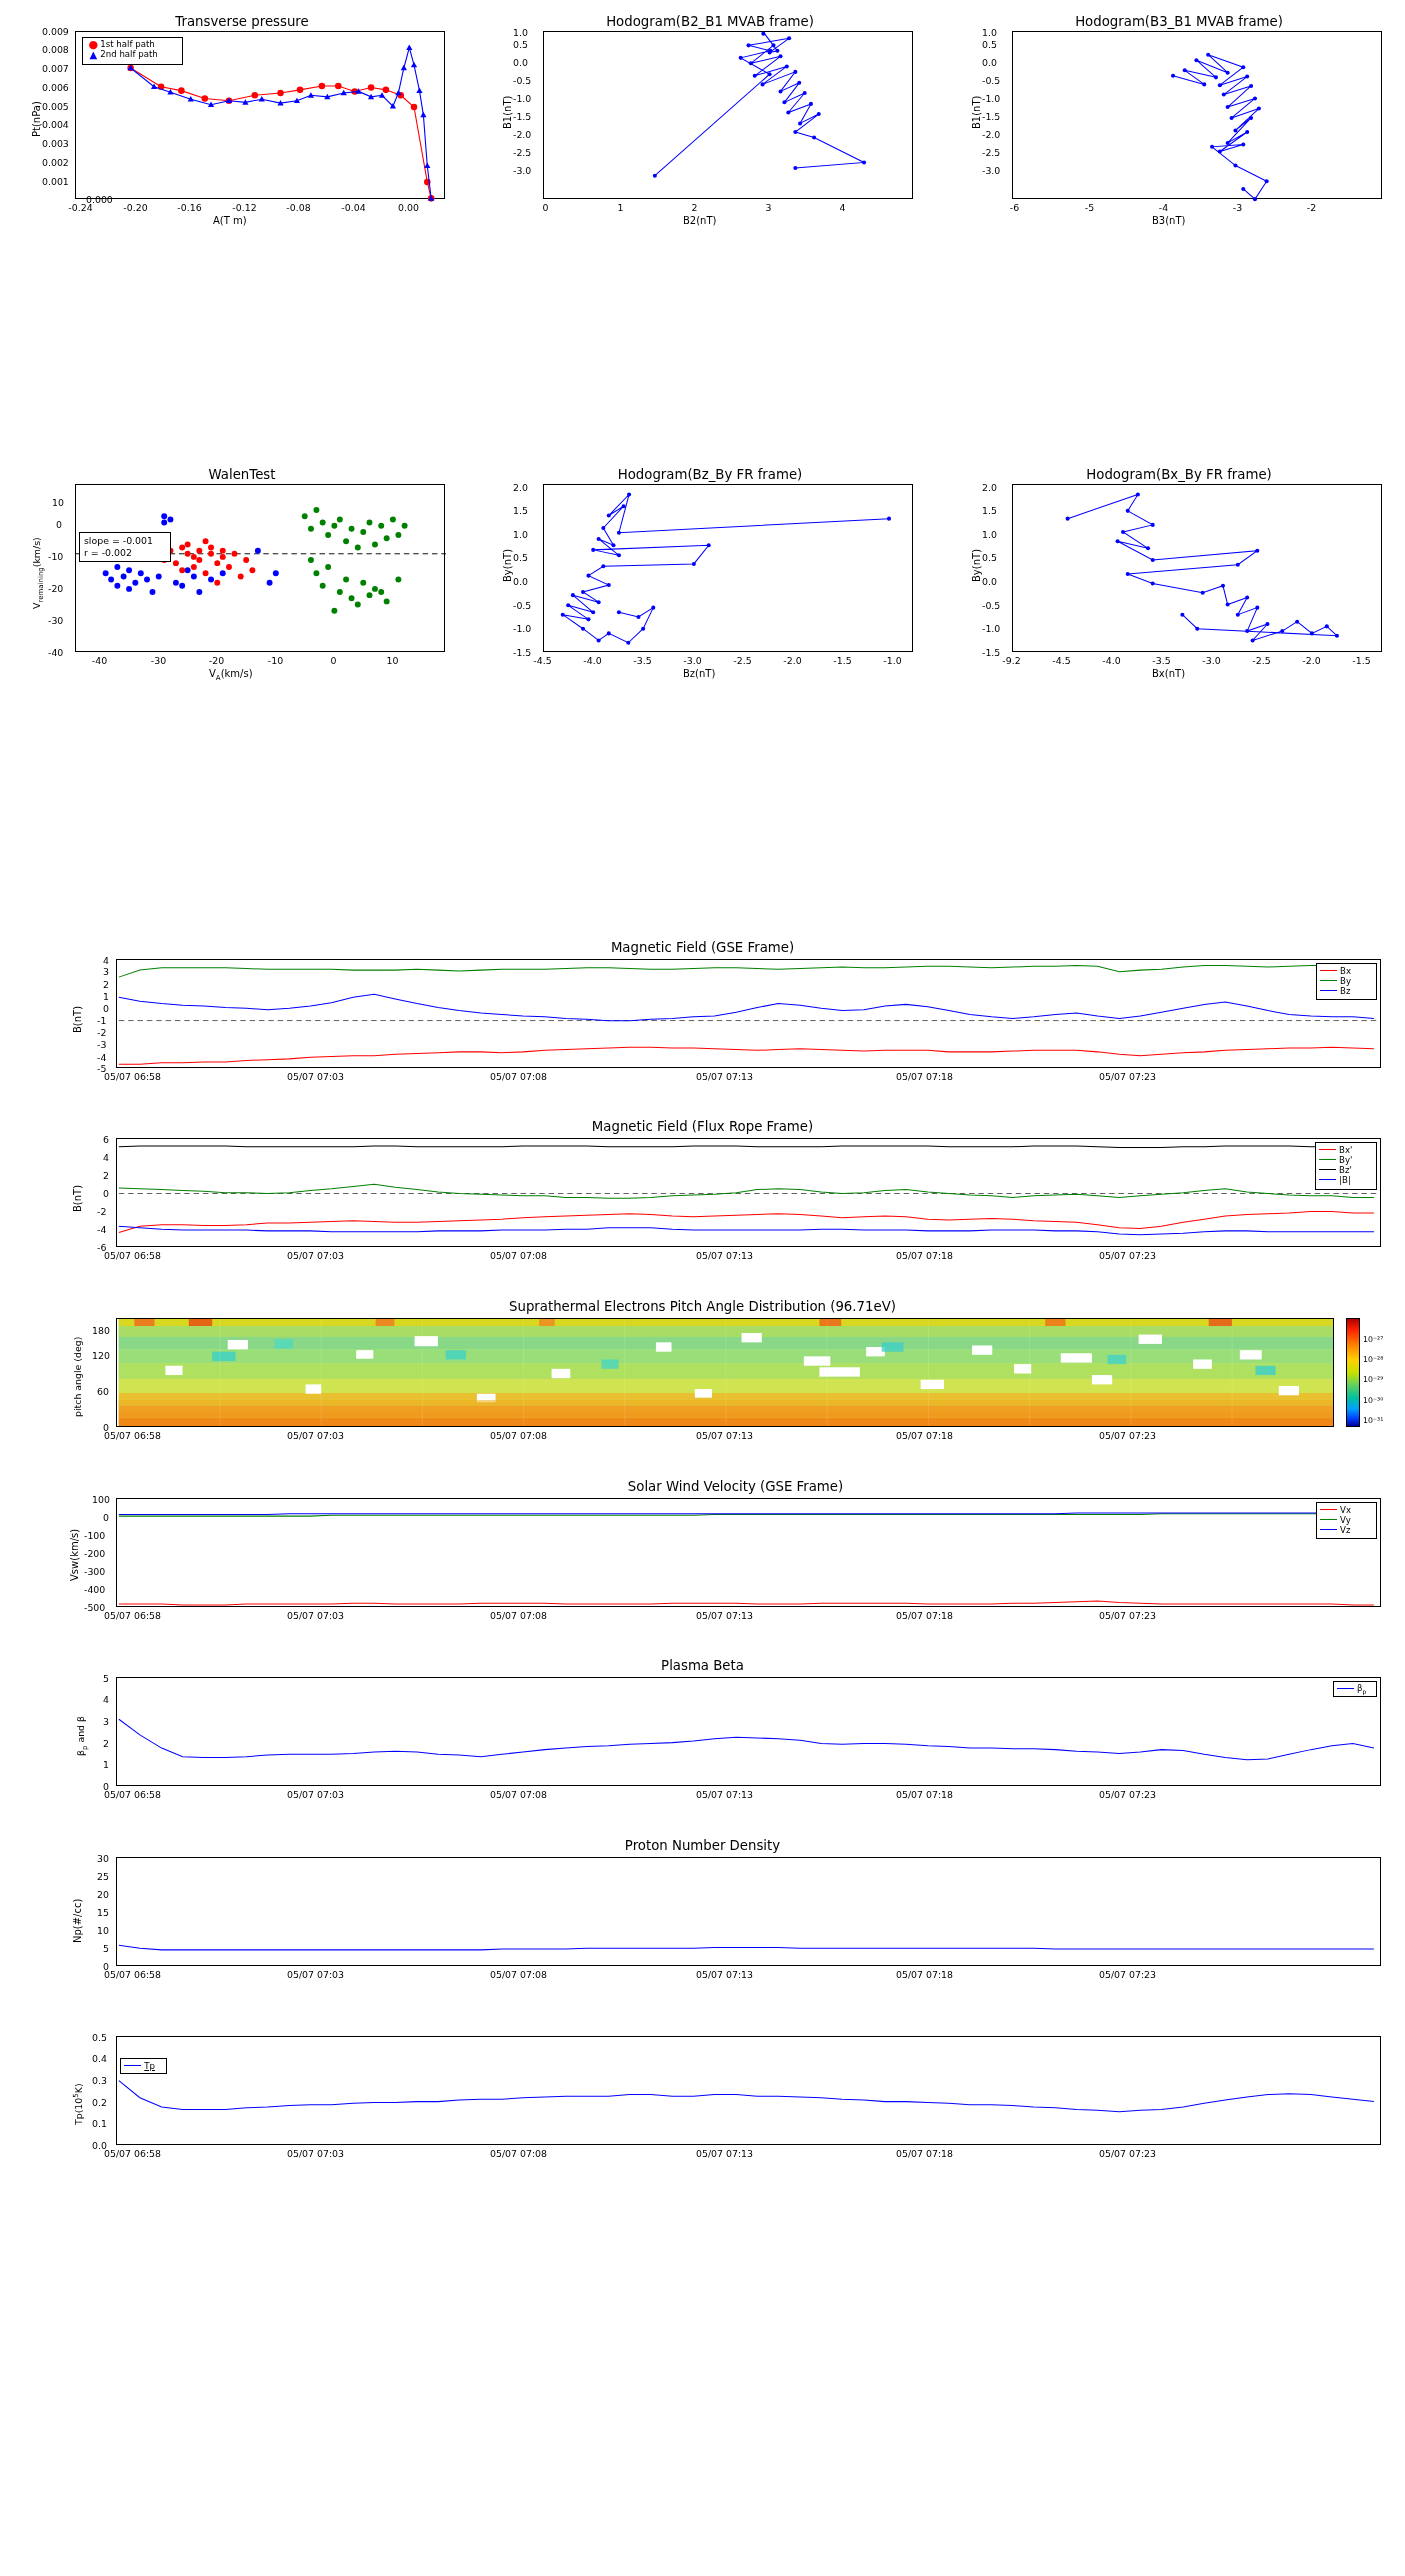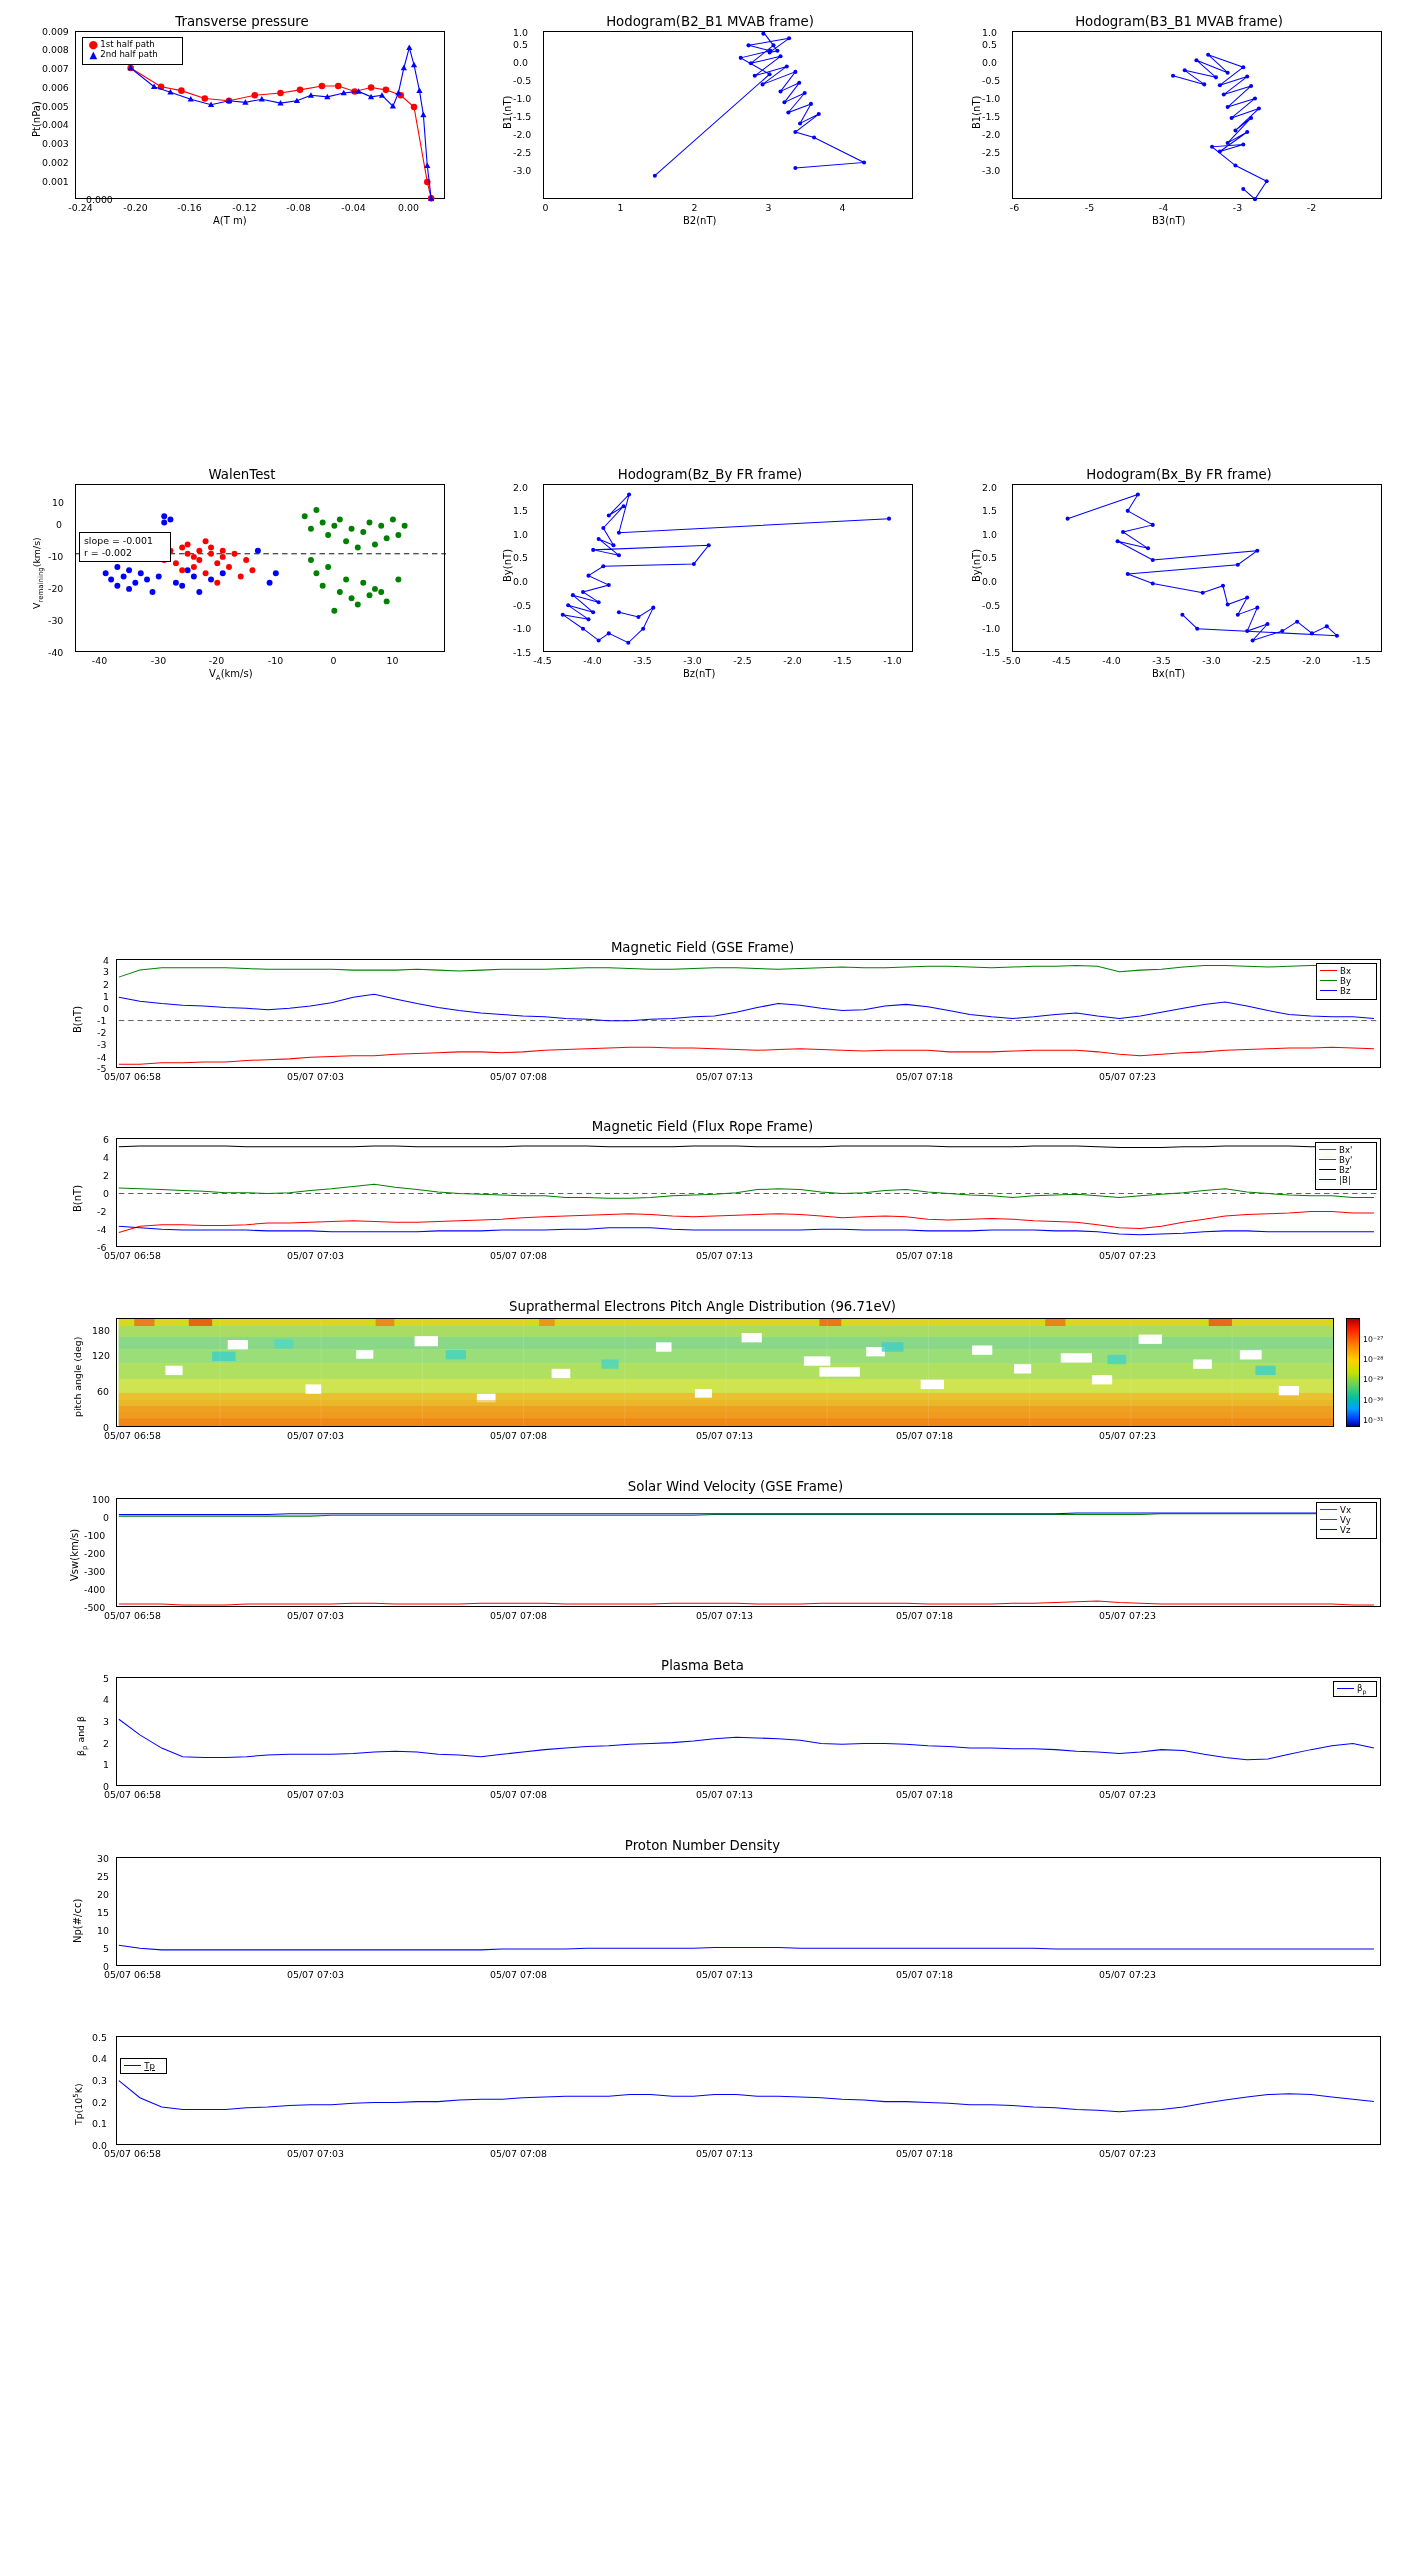--- a/index.html
+++ b/index.html
@@ -440,21 +440,21 @@
     <div class="ylabel" style="left:34px;top:129px;">By(nT)</div>
     <div class="xlabel" style="left:215px;top:215px;">Bx(nT)</div>
     <div class="tick" style="left:45px;top:194px;">-1.5</div>
     <div class="tick" style="left:45px;top:170px;">-1.0</div>
     <div class="tick" style="left:45px;top:147px;">-0.5</div>
     <div class="tick" style="left:45px;top:123px;">0.0</div>
     <div class="tick" style="left:45px;top:99px;">0.5</div>
     <div class="tick" style="left:45px;top:76px;">1.0</div>
     <div class="tick" style="left:45px;top:52px;">1.5</div>
     <div class="tick" style="left:45px;top:29px;">2.0</div>
-    <div class="tickx" style="left:59px;top:202px;width:31px;">-5.0</div>
+    <div class="tickx" style="left:59px;top:202px;width:31px;">-9.2</div>
     <div class="tickx" style="left:109px;top:202px;width:31px;">-4.5</div>
     <div class="tickx" style="left:159px;top:202px;width:31px;">-4.0</div>
     <div class="tickx" style="left:209px;top:202px;width:31px;">-3.5</div>
     <div class="tickx" style="left:259px;top:202px;width:31px;">-3.0</div>
     <div class="tickx" style="left:309px;top:202px;width:31px;">-2.5</div>
     <div class="tickx" style="left:359px;top:202px;width:31px;">-2.0</div>
     <div class="tickx" style="left:409px;top:202px;width:31px;">-1.5</div>
   </div>
 
   <div class="panel" style="left:0px;top:929px;width:1405px;height:168px;">

